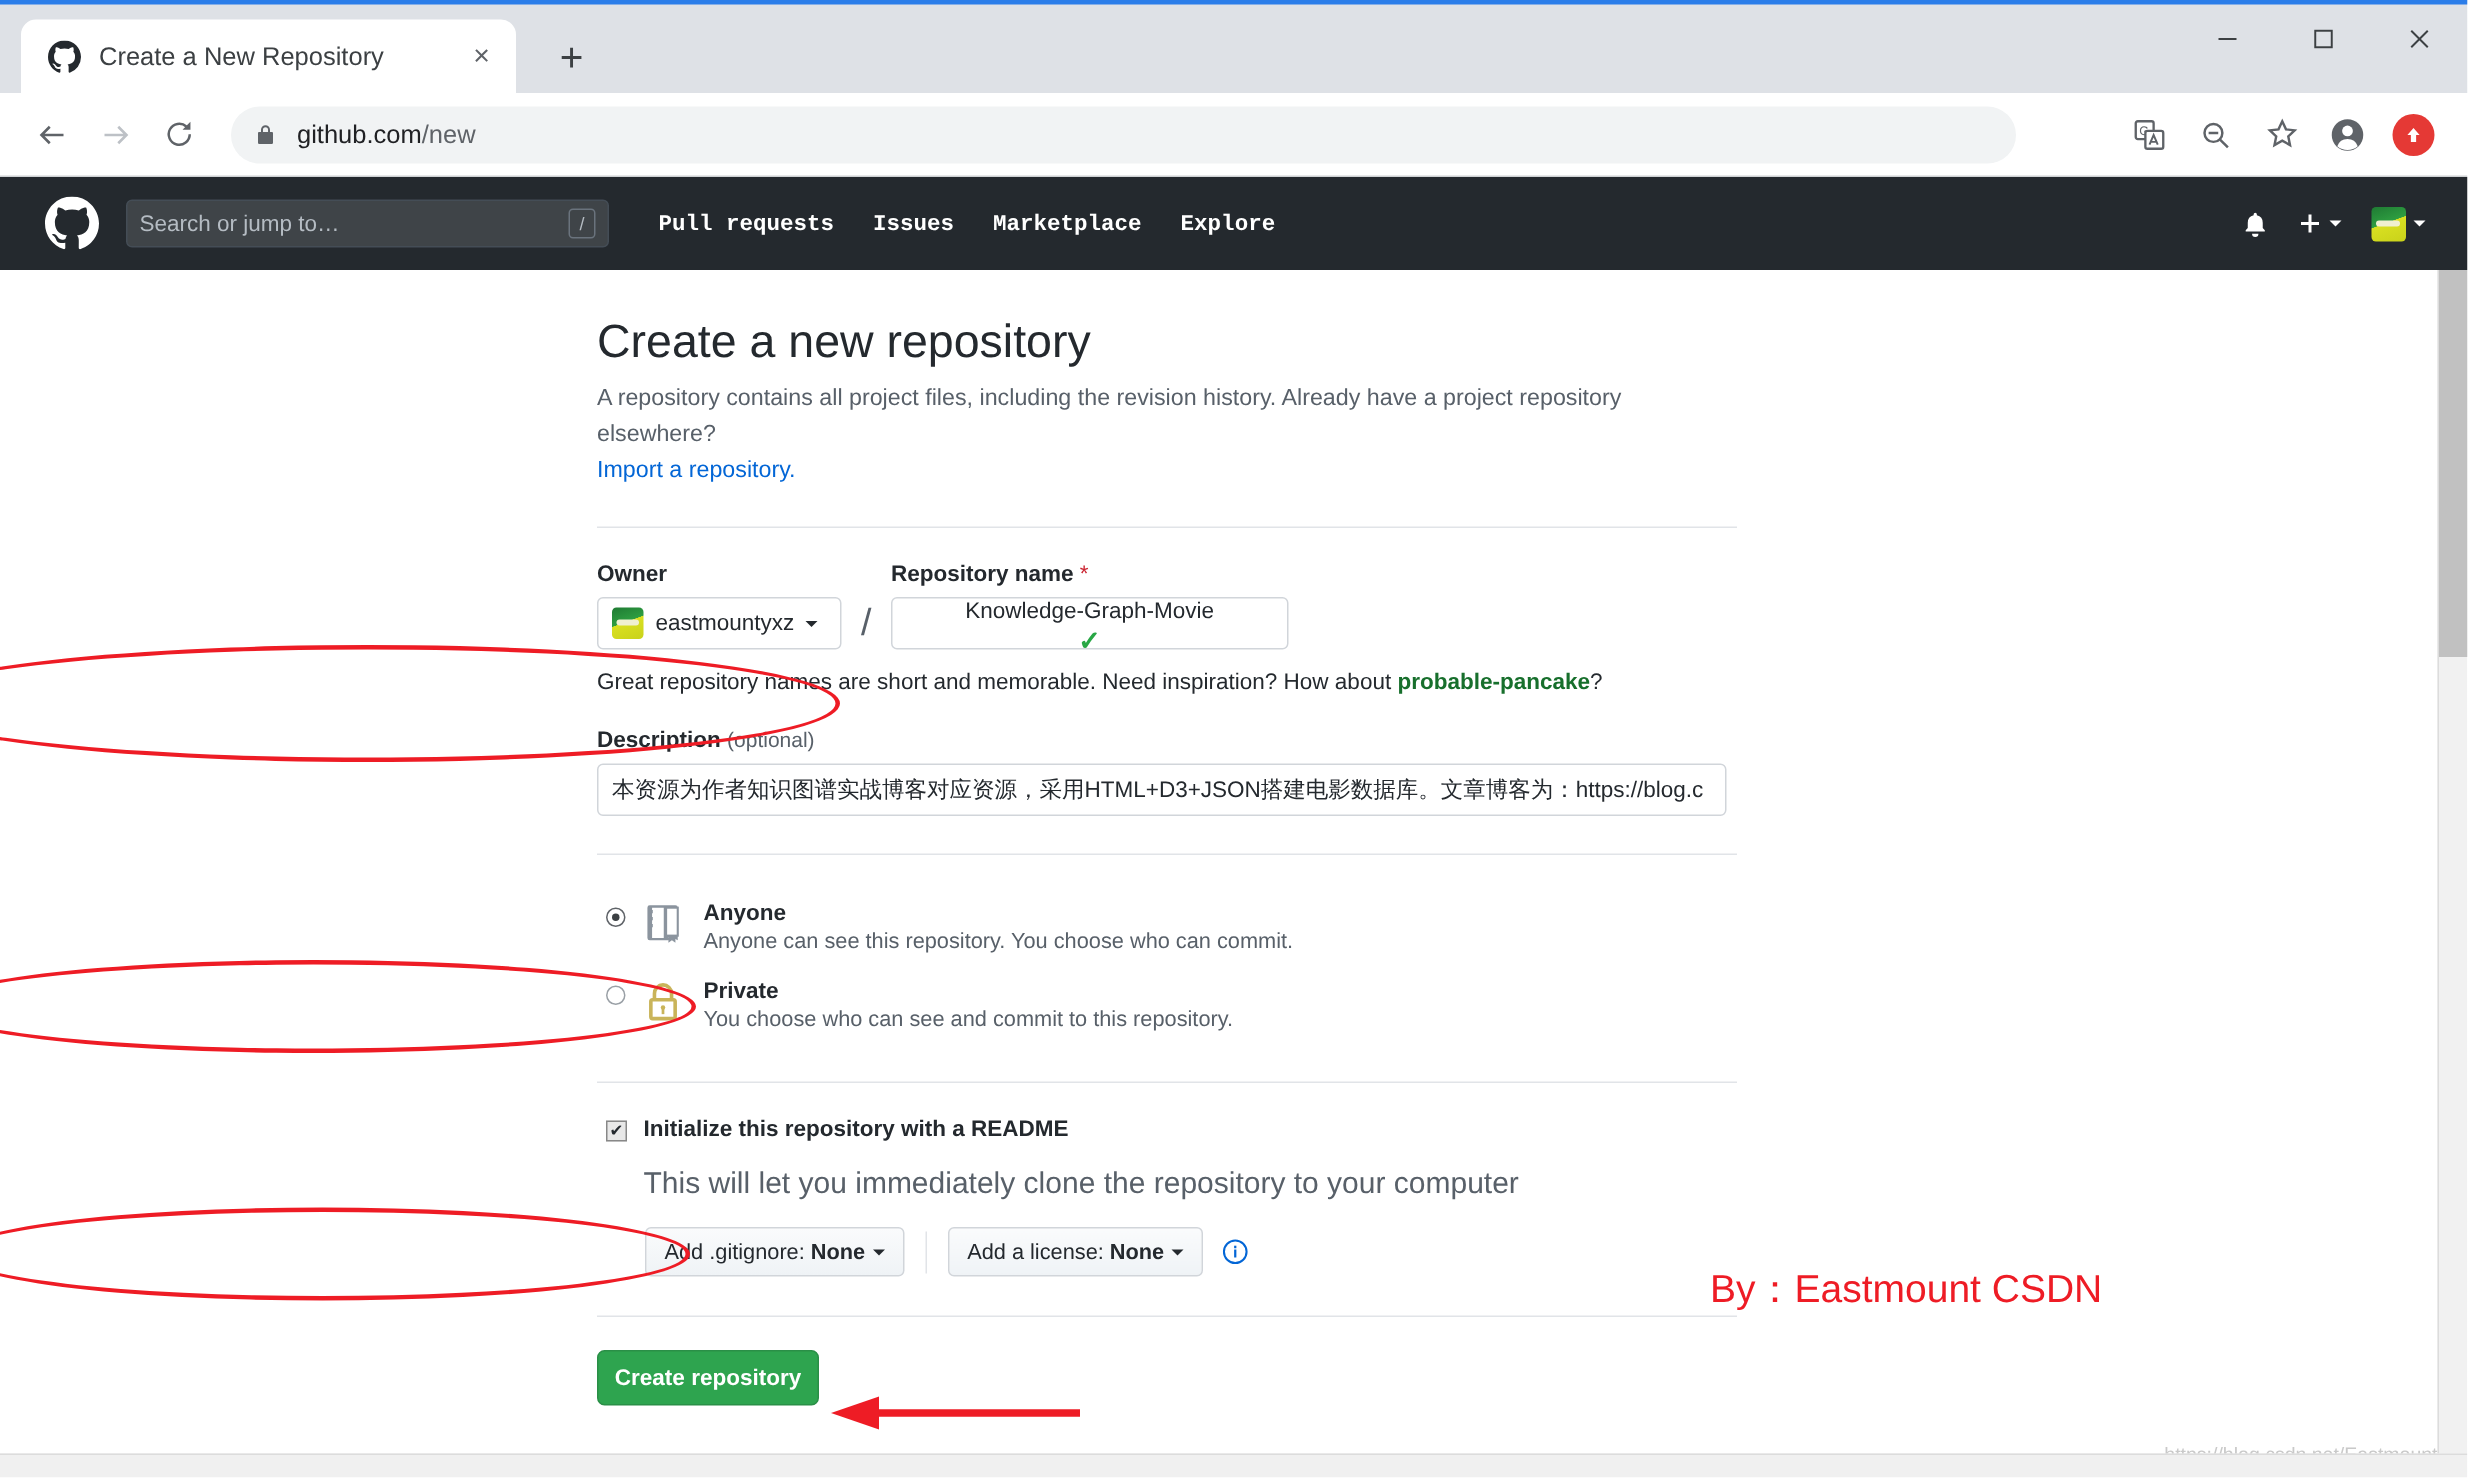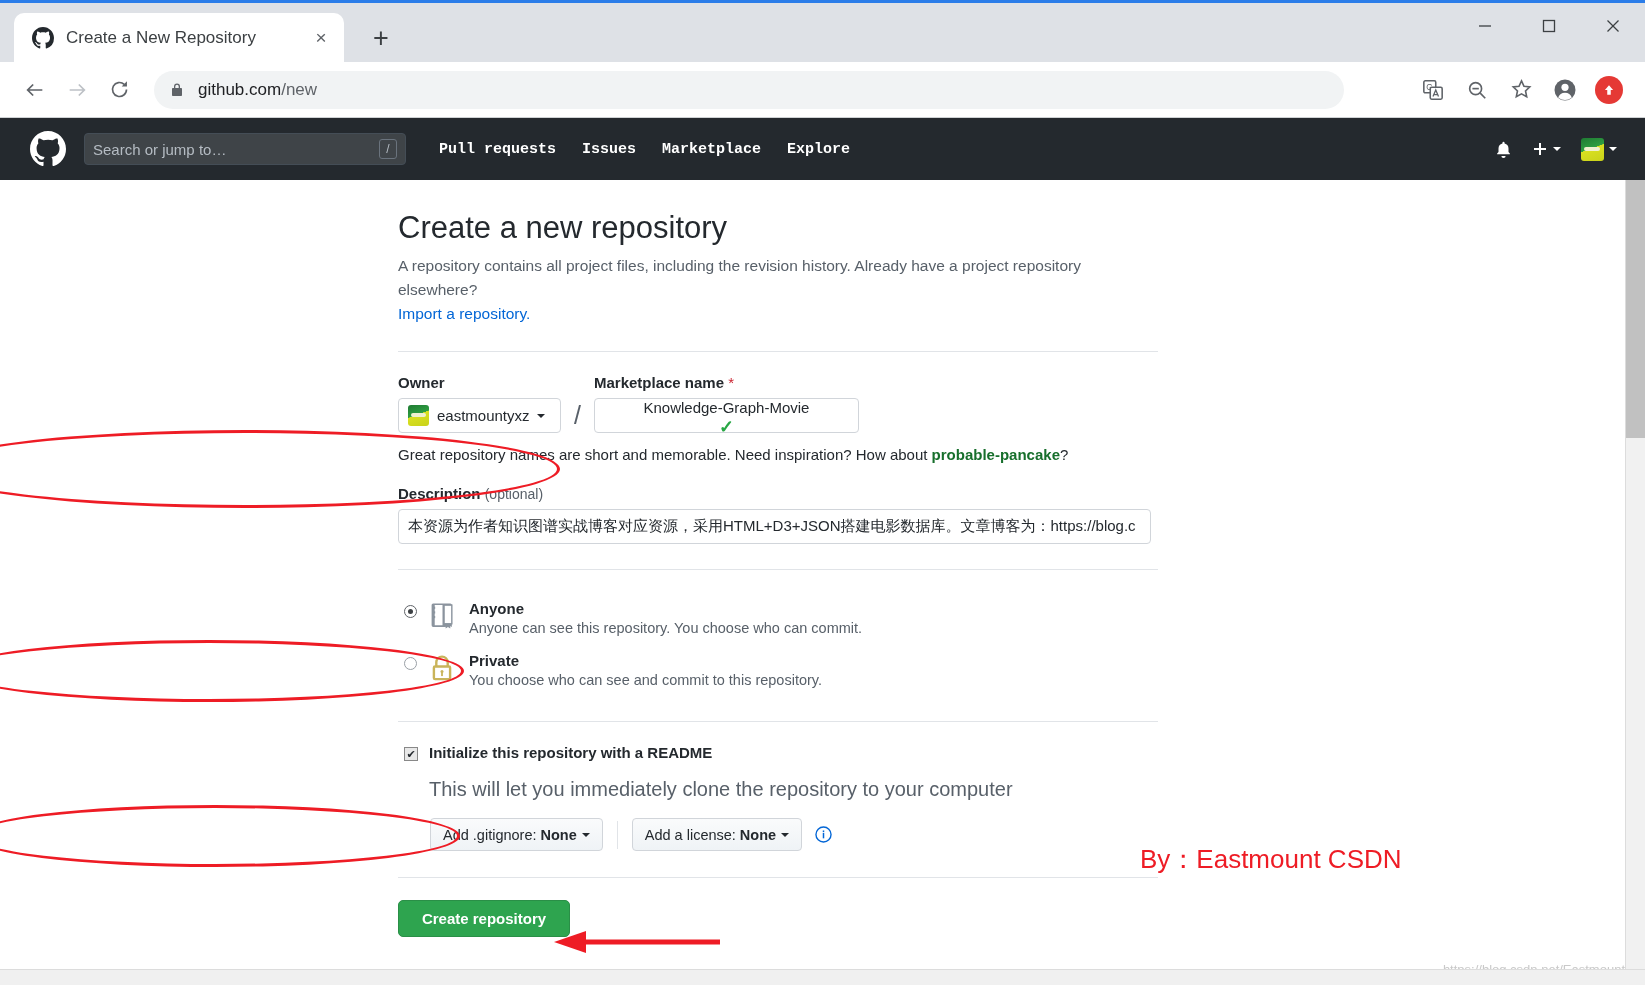--- a/index.html
+++ b/index.html
@@ -273,21 +273,21 @@
     background: linear-gradient(#fafbfc,#eff3f6);
     display:flex; align-items:center; padding: 0 12px;
     font-size: 14.5px; color:#24292e;
   }
   .dd-btn b { font-weight: 700; margin-left: 4px; }
   .dd-sep { width:1px; height:28px; background:#e1e4e8; margin: 0 14px; }
   .info-ico { margin-left: 13px; color:#0366d6; display:flex; }
 
   .create-btn {
     margin-top: 22px;
-    width: 172px; height: 37px;
+    width: 148px; height: 37px;
     background: #2ea44f;
     border: 1px solid #2a8f47;
     border-radius: 5px;
     color: #fff; font-size: 15px; font-weight: 600;
     display:flex; align-items:center; justify-content:center;
   }
 
   
   .ellipse {
     position: absolute;
@@ -481,21 +481,21 @@
             <span class="owner-avatar"></span>
             <span class="owner-name">eastmountyxz</span>
             <span class="caret" style="margin-left:7px;color:#24292e;"></span>
           </div>
         </div>
 
         <div class="slash">/</div>
 
         <div>
           <span class="field-label">
-            <span>Marketplace name</span>
+            <span>Repository name</span>
             <span class="req">*</span>
           </span>
           <div class="repo-input">
             <span class="val">Knowledge-Graph-Movie</span>
             <span class="check-ok">✓</span>
           </div>
         </div>
       </div>
 
       <div class="hint">

